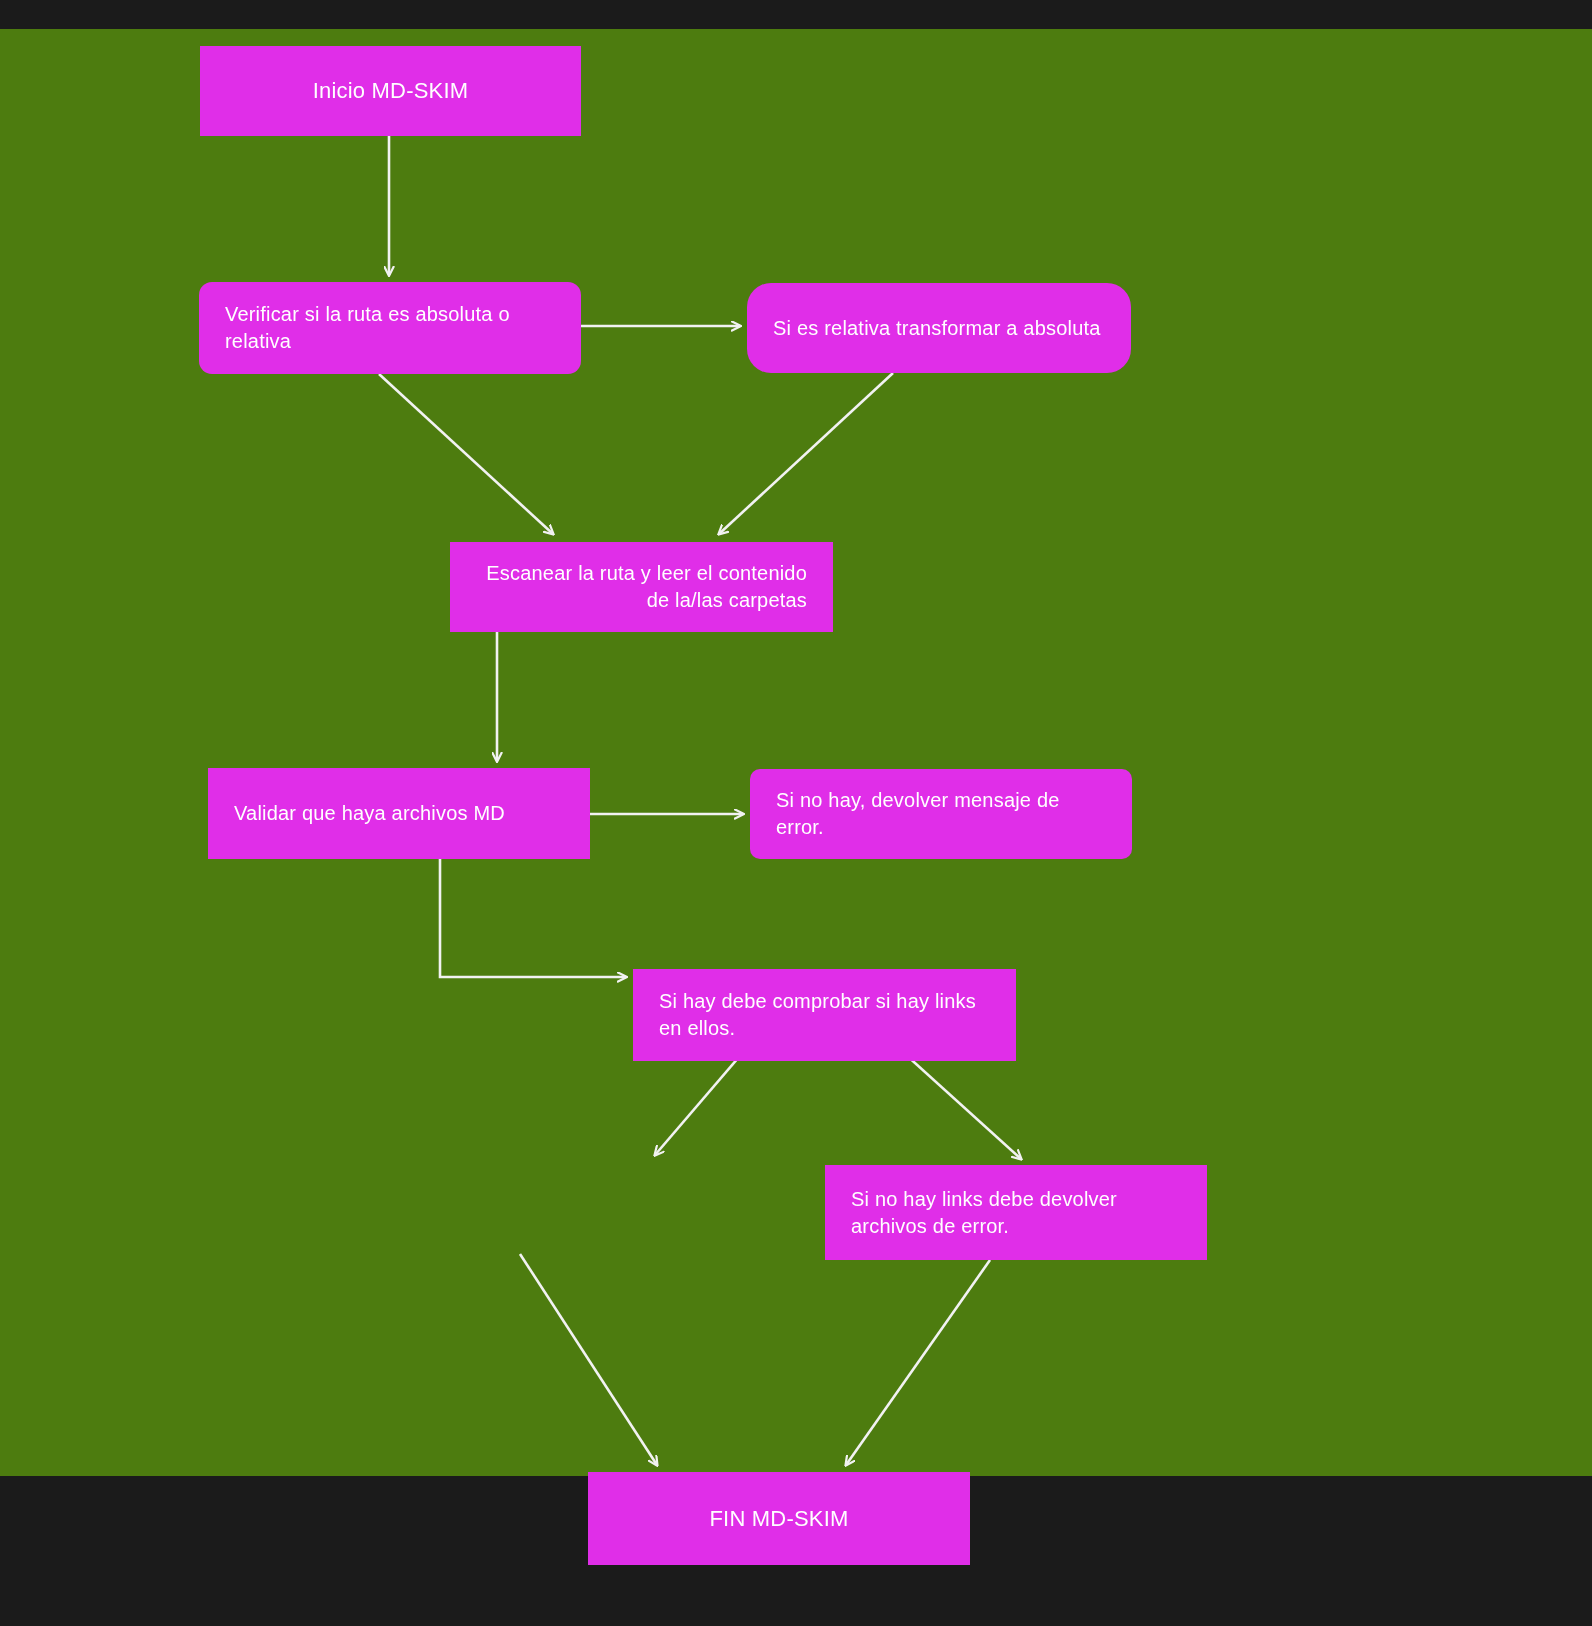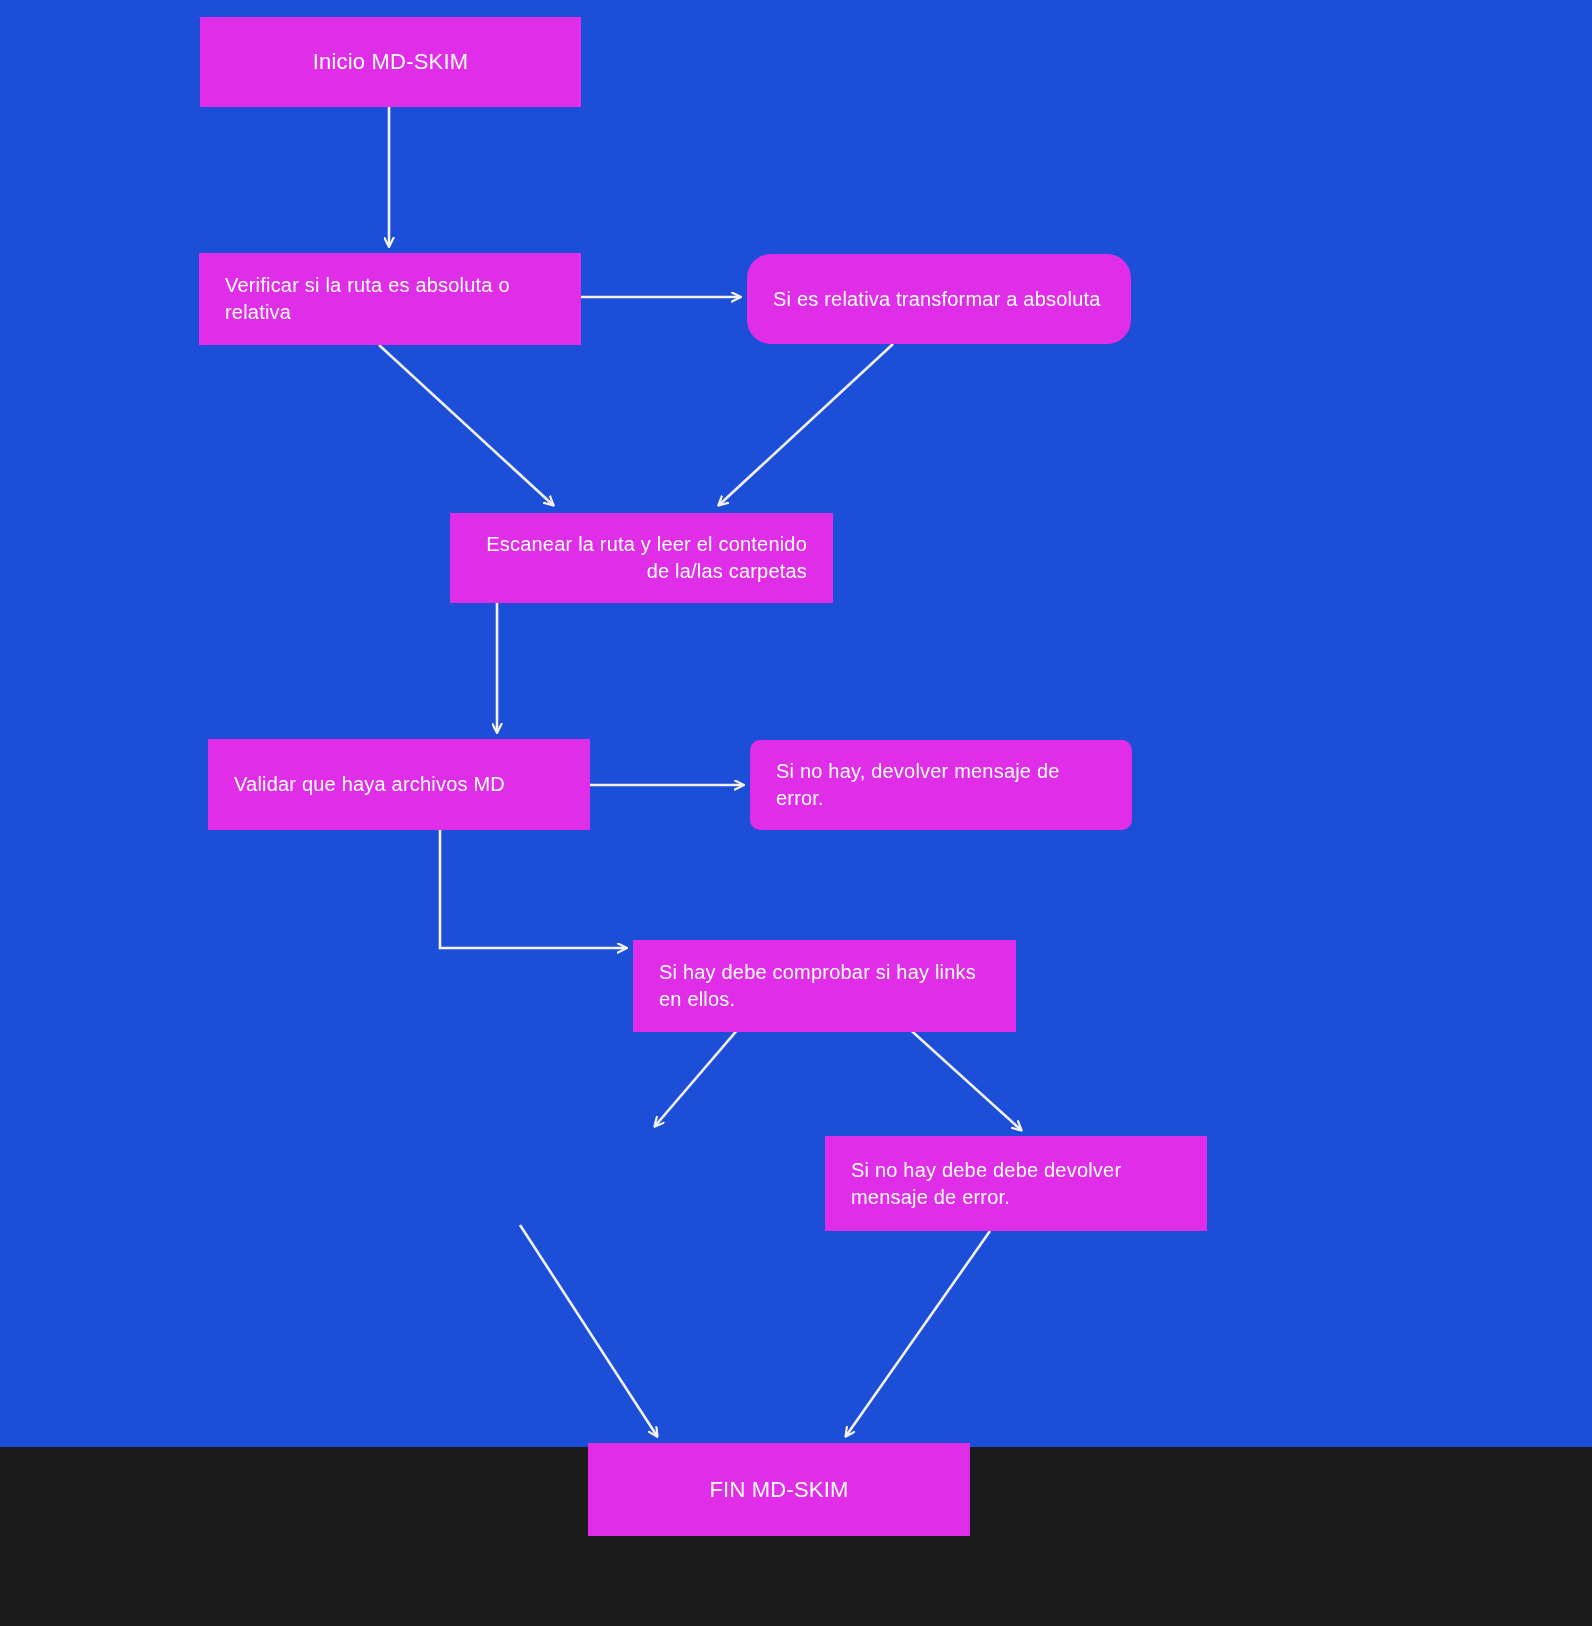--- a/index.html
+++ b/index.html
@@ -10,21 +10,22 @@
   body {
     width: 1592px;
     height: 1626px;
     font-family: "Liberation Sans", sans-serif;
     overflow: hidden;
   }
   #canvas {
     position: relative;
     width: 1592px;
     height: 1447px;
-    background: #1d4ed8;
+    background: #4d7c0f;
+    margin-top: 29px;
   }
   #edges {
     position: absolute;
     left: 0;
     top: 0;
     width: 1592px;
     height: 1626px;
   }
   .node {
     position: absolute;
@@ -76,21 +77,21 @@
         <polyline points="862,986 1021,1130" fill="none" stroke="#f2f2f2" stroke-width="2.6" stroke-linecap="butt" stroke-linejoin="miter" marker-end="url(#arrowhead)"></polyline>
         <polyline points="520,1225 657,1436" fill="none" stroke="#f2f2f2" stroke-width="2.6" stroke-linecap="butt" stroke-linejoin="miter" marker-end="url(#arrowhead)"></polyline>
         <polyline points="990,1231 846,1436" fill="none" stroke="#f2f2f2" stroke-width="2.6" stroke-linecap="butt" stroke-linejoin="miter" marker-end="url(#arrowhead)"></polyline>
       </g>
   </svg>
 
   <div class="node center" style="left: 200px; top: 17px; width: 381px; height: 90px; background: rgb(224, 46, 232); color: rgb(255, 255, 255);">
     <span class="node-label">Inicio MD-SKIM</span>
   </div>
 
-  <div class="node left" style="left: 199px; top: 253px; width: 382px; height: 92px; background: rgb(224, 46, 232); color: rgb(255, 255, 255);">
+  <div class="node left" style="left: 199px; top: 253px; width: 382px; height: 92px; background: rgb(224, 46, 232); color: rgb(255, 255, 255); border-radius: 13px;">
     <span class="node-label">Verificar si la ruta es absoluta o relativa</span>
   </div>
 
   <div class="node left" style="left: 747px; top: 254px; width: 384px; height: 90px; background: rgb(224, 46, 232); color: rgb(255, 255, 255); border-radius: 24px;">
     <span class="node-label">Si es relativa transformar a absoluta</span>
   </div>
 
   <div class="node left" style="left: 450px; top: 513px; width: 383px; height: 90px; background: rgb(224, 46, 232); color: rgb(255, 255, 255); text-align: right;">
     <span class="node-label">Escanear la ruta y leer el contenido de la/las carpetas</span>
   </div>
@@ -102,19 +103,19 @@
   <div class="node left" style="left: 750px; top: 740px; width: 382px; height: 90px; background: rgb(224, 46, 232); color: rgb(255, 255, 255); border-radius: 10px;">
     <span class="node-label">Si no hay, devolver mensaje de error.</span>
   </div>
 
   <div class="node left" style="left: 633px; top: 940px; width: 383px; height: 92px; background: rgb(224, 46, 232); color: rgb(255, 255, 255); align-items: center;">
     <span class="node-label">Si hay debe comprobar si hay links en ellos.</span>
   </div>
 
 
   <div class="node left" style="left: 825px; top: 1136px; width: 382px; height: 95px; background: rgb(224, 46, 232); color: rgb(255, 255, 255);">
-    <span class="node-label">Si no hay debe debe devolver mensaje de error.</span>
+    <span class="node-label">Si no hay links debe devolver archivos de error.</span>
   </div>
 
   <div class="node center" style="left: 588px; top: 1443px; width: 382px; height: 93px; background: rgb(224, 46, 232); color: rgb(255, 255, 255);">
     <span class="node-label">FIN MD-SKIM</span>
   </div>
 </div>
 
 </body></html>

